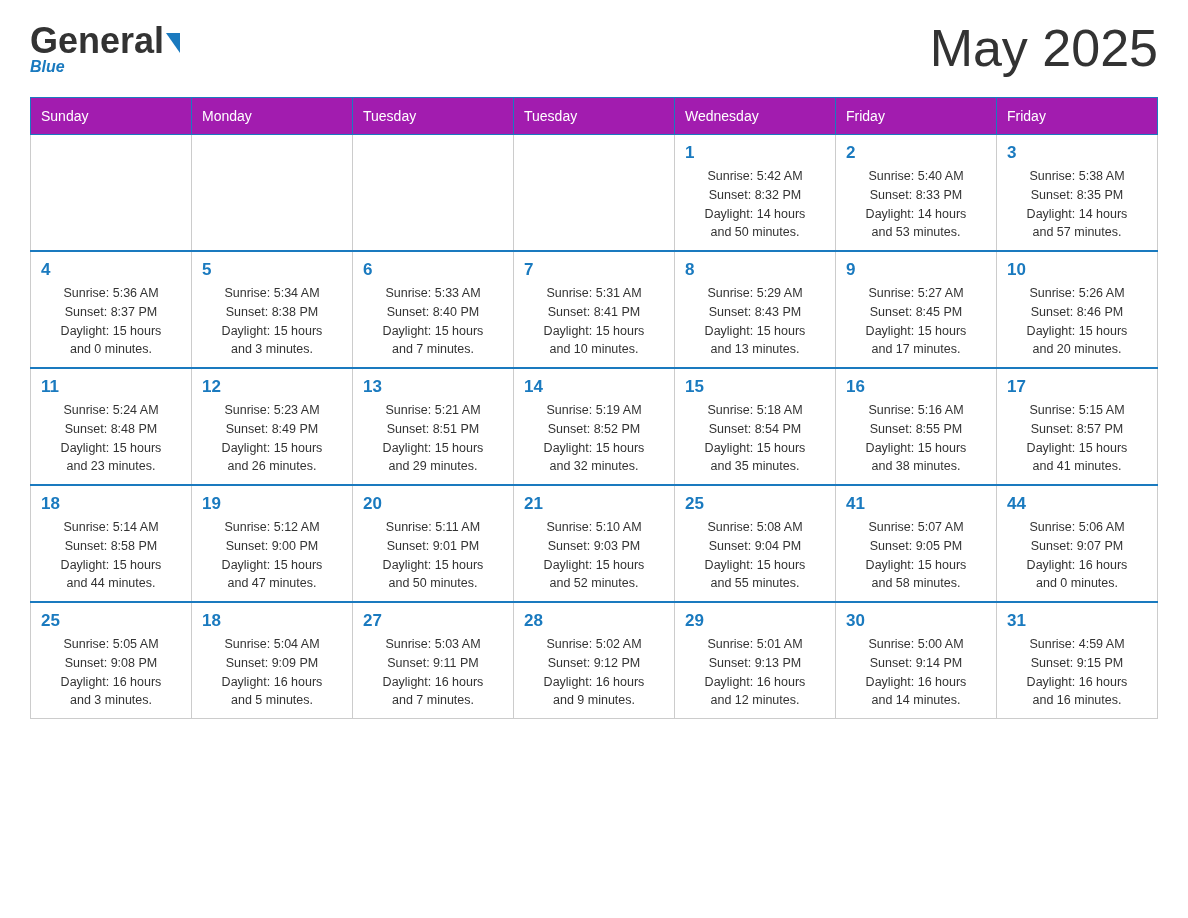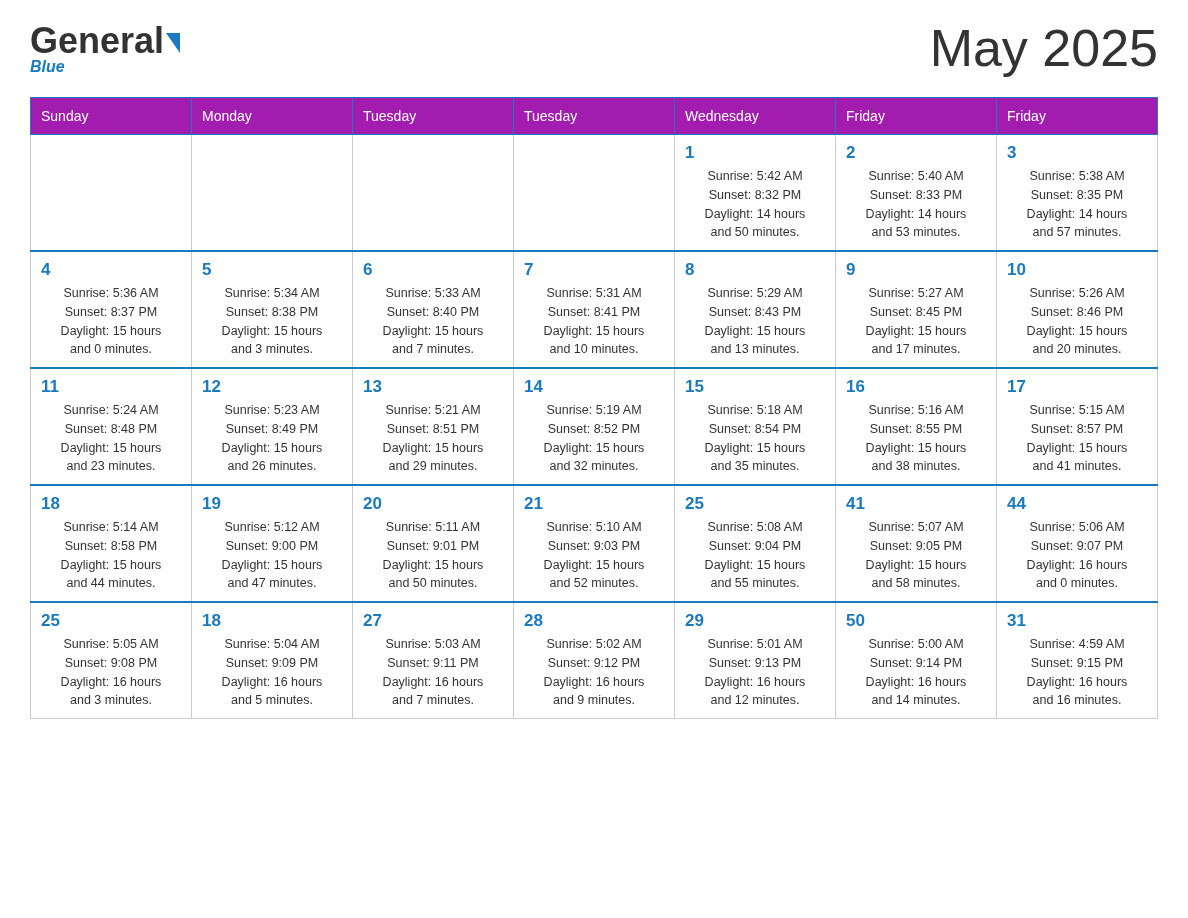--- a/index.html
+++ b/index.html
@@ -260,21 +260,21 @@
         </td>
         <td>
           <span class="day-number">28</span>
           <div class="day-info">Sunrise: 5:02 AM<br>Sunset: 9:12 PM<br>Daylight: 16 hours<br>and 9 minutes.</div>
         </td>
         <td>
           <span class="day-number">29</span>
           <div class="day-info">Sunrise: 5:01 AM<br>Sunset: 9:13 PM<br>Daylight: 16 hours<br>and 12 minutes.</div>
         </td>
         <td>
-          <span class="day-number">50</span>
+          <span class="day-number">30</span>
           <div class="day-info">Sunrise: 5:00 AM<br>Sunset: 9:14 PM<br>Daylight: 16 hours<br>and 14 minutes.</div>
         </td>
         <td>
           <span class="day-number">31</span>
           <div class="day-info">Sunrise: 4:59 AM<br>Sunset: 9:15 PM<br>Daylight: 16 hours<br>and 16 minutes.</div>
         </td>
       </tr>
     </tbody>
 </table>
 

